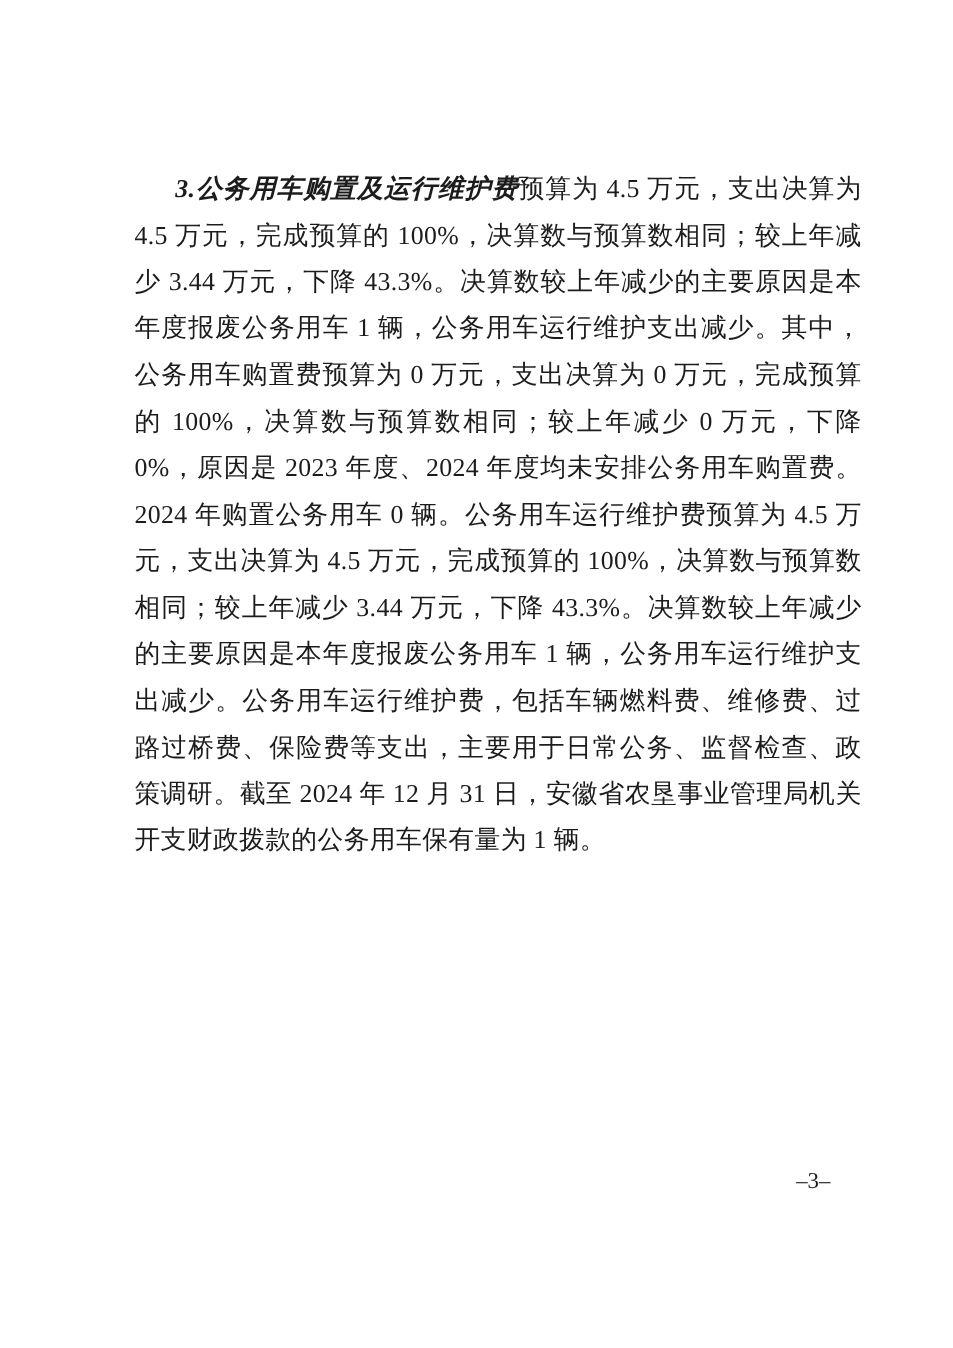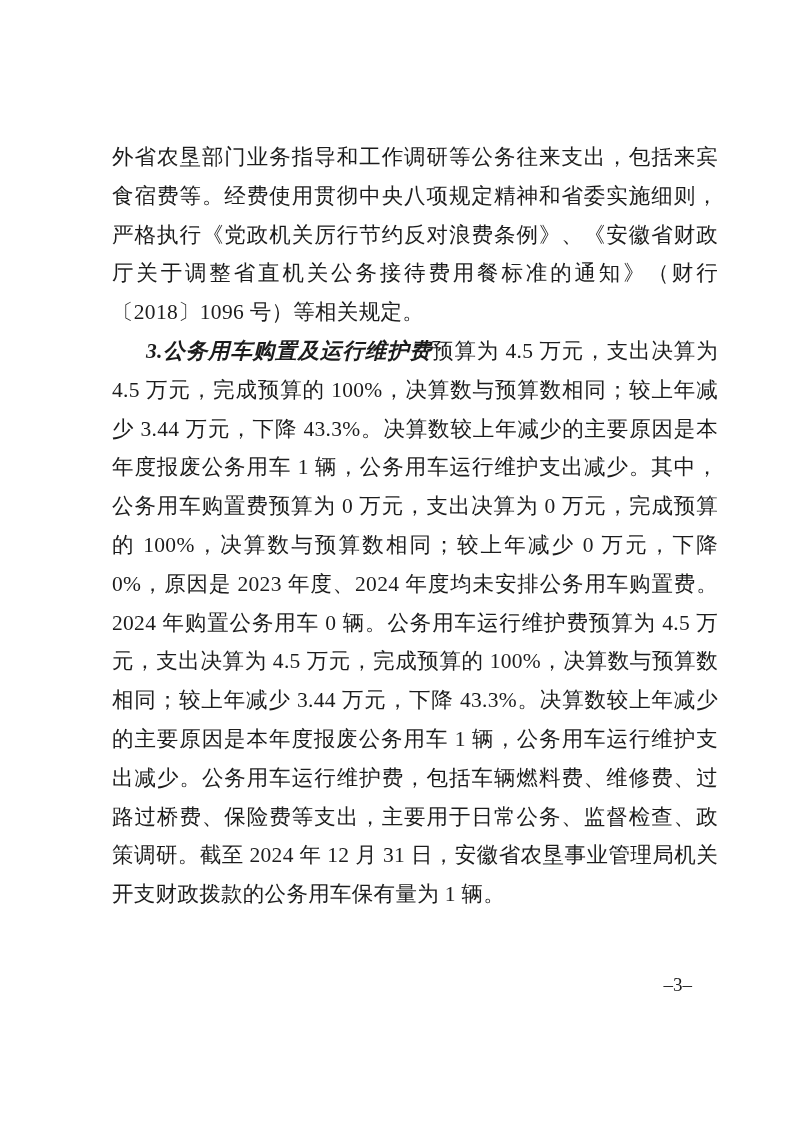--- a/index.html
+++ b/index.html
@@ -48,19 +48,18 @@
     line-height: 26px;
     color: #1c1c1c;
   }
 </style>
 </head>
 <body>
 
 <div class="page">
   <div class="text-block">
 
-  <p class="para"><span class="seg">外省农垦部门业务指导和工作调研等公务往来支出，包括来宾食宿费等。经费使用贯彻中央八项规定精神和省委实施细则，严格执行《党政机关厉行节约反对浪费条例》、《安徽省财政厅关于调整省直机关公务接待费用餐标准的通知》（财行〔2018〕1096 号）等相关规定。</span></p>
       <p class="para indent"><span class="seg bold">3.公务用车购置及运行维护费</span><span class="seg">预算为 4.5 万元，支出决算为 4.5 万元，完成预算的 100%，决算数与预算数相同；较上年减少 3.44 万元，下降 43.3%。决算数较上年减少的主要原因是本年度报废公务用车 1 辆，公务用车运行维护支出减少。其中，公务用车购置费预算为 0 万元，支出决算为 0 万元，完成预算的 100%，决算数与预算数相同；较上年减少 0 万元，下降 0%，原因是 2023 年度、2024 年度均未安排公务用车购置费。2024 年购置公务用车 0 辆。公务用车运行维护费预算为 4.5 万元，支出决算为 4.5 万元，完成预算的 100%，决算数与预算数相同；较上年减少 3.44 万元，下降 43.3%。决算数较上年减少的主要原因是本年度报废公务用车 1 辆，公务用车运行维护支出减少。公务用车运行维护费，包括车辆燃料费、维修费、过路过桥费、保险费等支出，主要用于日常公务、监督检查、政策调研。截至 2024 年 12 月 31 日，安徽省农垦事业管理局机关开支财政拨款的公务用车保有量为 1 辆。</span></p>
     </div>
   <div class="footer">
     <span>–3–</span>
   </div>
 </div>
 
 </body></html>

